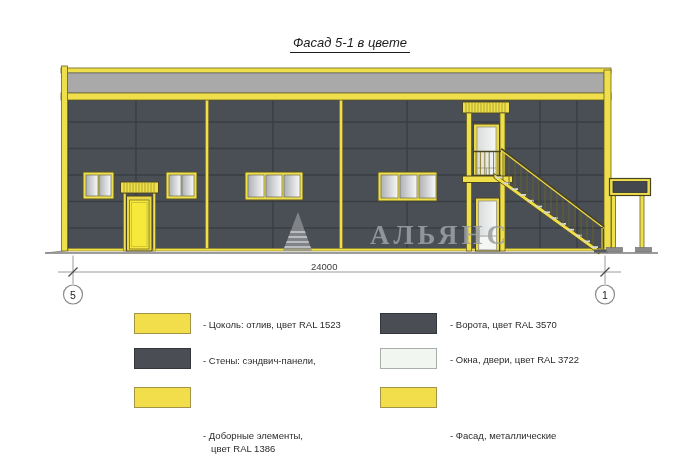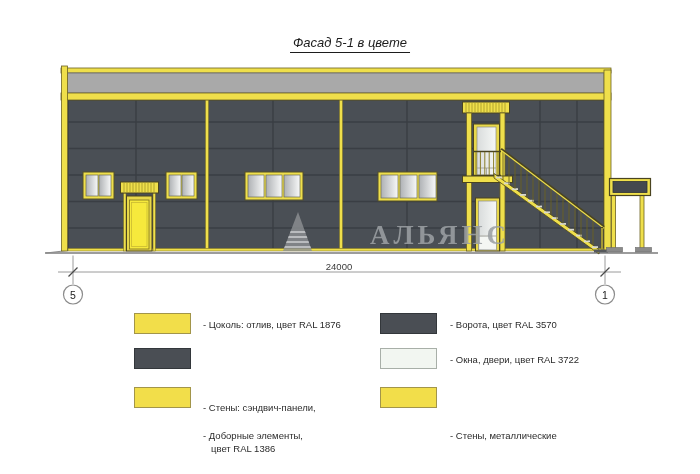--- a/index.html
+++ b/index.html
@@ -2,34 +2,34 @@
 <html><head>
 <meta charset="utf-8">
 <style>
   html,body{margin:0;padding:0;background:#fff;}
   #stage{position:relative;width:700px;height:471px;background:#ffffff;overflow:hidden;
          font-family:"Liberation Sans", sans-serif;color:#2b2b2b;}
   .abs{position:absolute;}
   #drawing{position:absolute;left:0;top:0;}
   .page-title{top:35px;left:50%;transform:translateX(-50%);font-size:13px;font-style:italic;
               color:#1d1d1d;border-bottom:1px solid #1d1d1d;padding:0 3px 2px 3px;white-space:nowrap;}
-  .dim-label{top:261px;left:311px;width:56px;text-align:center;font-size:9.5px;color:#3a3a3a;}
+  .dim-label{top:261px;left:311px;width:56px;font-size:9.5px;color:#3a3a3a;}
   .axis-num{top:288.5px;width:20px;text-align:center;font-size:10.5px;color:#222;}
   .axis-left{left:63px;} .axis-right{left:595px;}
   .wm-text{top:220px;left:328px;font-family:"Liberation Serif", serif;font-weight:bold;
            font-size:27px;letter-spacing:4px;color:rgba(155,159,163,0.88);white-space:nowrap;margin-left:42px;}
   .legend-swatch{position:absolute;width:57px;height:21px;box-sizing:border-box;}
   .sw-y{border:1px solid #A2954A;}
   .sw-d{border:1px solid #33373B;}
   .sw-w{border:1px solid #A8AFA8;}
   .col-l{left:134px;} .col-r{left:380px;}
   .row-1{top:313px;} .row-2{top:348px;} .row-3{top:387px;}
   .legend-text{position:absolute;font-size:9.5px;line-height:12.5px;color:#2b2b2b;white-space:nowrap;}
   .lt-l{left:203px;} .lt-r{left:450px;}
-  .lt-r1{top:319px;} .lt-r2{top:355px;margin-top:47px;} .lt-r2s{top:354px;} .lt-r3{top:394px;margin-top:36px;}
+  .lt-r1{top:319px;} .lt-r2{top:355px;} .lt-r2s{top:354px;} .lt-r3{top:394px;margin-top:36px;}
   .legend-text .l2{padding-left:8px;}
 </style>
 </head>
 <body>
 
 <div id="stage">
 
   <svg id="drawing" width="700" height="310" viewBox="0 0 700 310">
     <defs>
       <linearGradient id="paneGrad" x1="0" y1="0" x2="1" y2="0">
@@ -248,21 +248,21 @@
 
   <div class="abs page-title">Фасад 5-1 в цвете</div>
   <div class="abs wm-text">АЛЬЯНС</div>
   <div class="abs dim-label">24000</div>
   <div class="abs axis-num axis-left">5</div>
   <div class="abs axis-num axis-right">1</div>
 
   <div>
     <div class="legend-swatch sw-y col-l row-1" style="background: rgb(242, 222, 74);"></div>
     <div class="legend-text lt-l lt-r1">
-      <div>- Цоколь: отлив, цвет RAL 1876</div>
+      <div>- Цоколь: отлив, цвет RAL 1523</div>
     </div>
 
     <div class="legend-swatch sw-d col-l row-2" style="background: rgb(74, 78, 84);"></div>
     <div class="legend-text lt-l lt-r2">
       <div>- Стены: сэндвич-панели,</div>
     </div>
 
     <div class="legend-swatch sw-y col-l row-3" style="background: rgb(242, 222, 74);"></div>
     <div class="legend-text lt-l lt-r3">
       <div>- Доборные элементы,</div>
@@ -274,17 +274,17 @@
       <div>- Ворота, цвет RAL 3570</div>
     </div>
 
     <div class="legend-swatch sw-w col-r row-2" style="background: rgb(242, 246, 241);"></div>
     <div class="legend-text lt-r lt-r2s">
       <div>- Окна, двери, цвет RAL 3722</div>
     </div>
 
     <div class="legend-swatch sw-y col-r row-3" style="background: rgb(242, 222, 74);"></div>
     <div class="legend-text lt-r lt-r3">
-      <div>- Стены, металлические</div>
+      <div>- Фасад, металлические</div>
     </div>
   </div>
 
 </div>
 
 </body></html>

